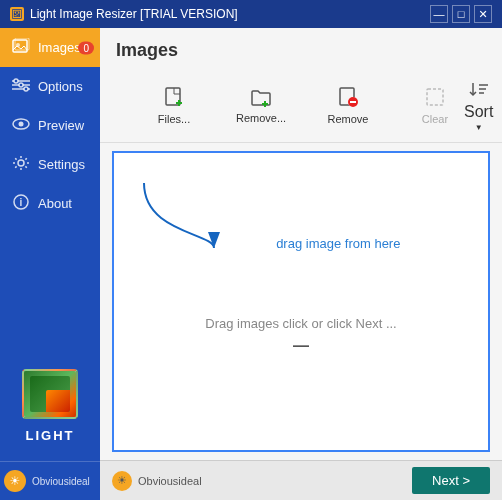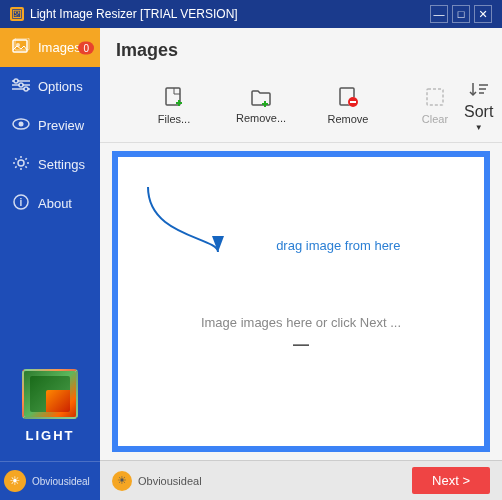--- a/index.html
+++ b/index.html
@@ -265,21 +265,21 @@
       gap: 2px;
     }
     .arrow-down {
       font-size: 8px;
     }
 
     
     .drop-area {
       flex: 1;
       margin: 8px 12px;
-      border: 6px solid #3b82f6;
+      border: 2px solid #3b82f6;
       background: white;
       display: flex;
       flex-direction: column;
       align-items: center;
       justify-content: center;
       position: relative;
       overflow: hidden;
     }
 
     .drop-text {
@@ -330,21 +330,21 @@
       height: 20px;
       background: #f5a623;
       border-radius: 50%;
       display: flex;
       align-items: center;
       justify-content: center;
       font-size: 11px;
     }
 
     .next-btn {
-      background: #ef4444;
+      background: #0f766e;
       color: white;
       border: none;
       padding: 6px 20px;
       font-size: 13px;
       cursor: pointer;
       border-radius: 2px;
     }
 
     
     .arrow-svg {
@@ -539,21 +539,21 @@
       <svg class="arrow-svg" width="100" height="80" viewBox="0 0 100 80">
         <defs>
           <marker id="arrowhead" markerWidth="8" markerHeight="6" refX="8" refY="3" orient="auto">
             <polygon points="0 0, 8 3, 0 6" fill="#1565c0"></polygon>
           </marker>
         </defs>
         <path d="M 10 10 C 10 60 80 60 80 75" stroke="#1565c0" stroke-width="2" fill="none" marker-end="url(#arrowhead)"></path>
       </svg>
 
       <span class="drag-hint">drag image from here</span>
-      <span class="drop-text">Image images here or click Next ...</span>
+      <span class="drop-text">Drag images click or click Next ...</span>
       <span class="dash-line">—</span>
     </div>
 
     <div class="bottom-bar">
       <div class="bottom-logo">
         <div class="bottom-logo-icon">☀</div>
         <span>Obviousideal</span>
       </div>
       <button class="next-btn">Next &gt;</button>
     </div>

